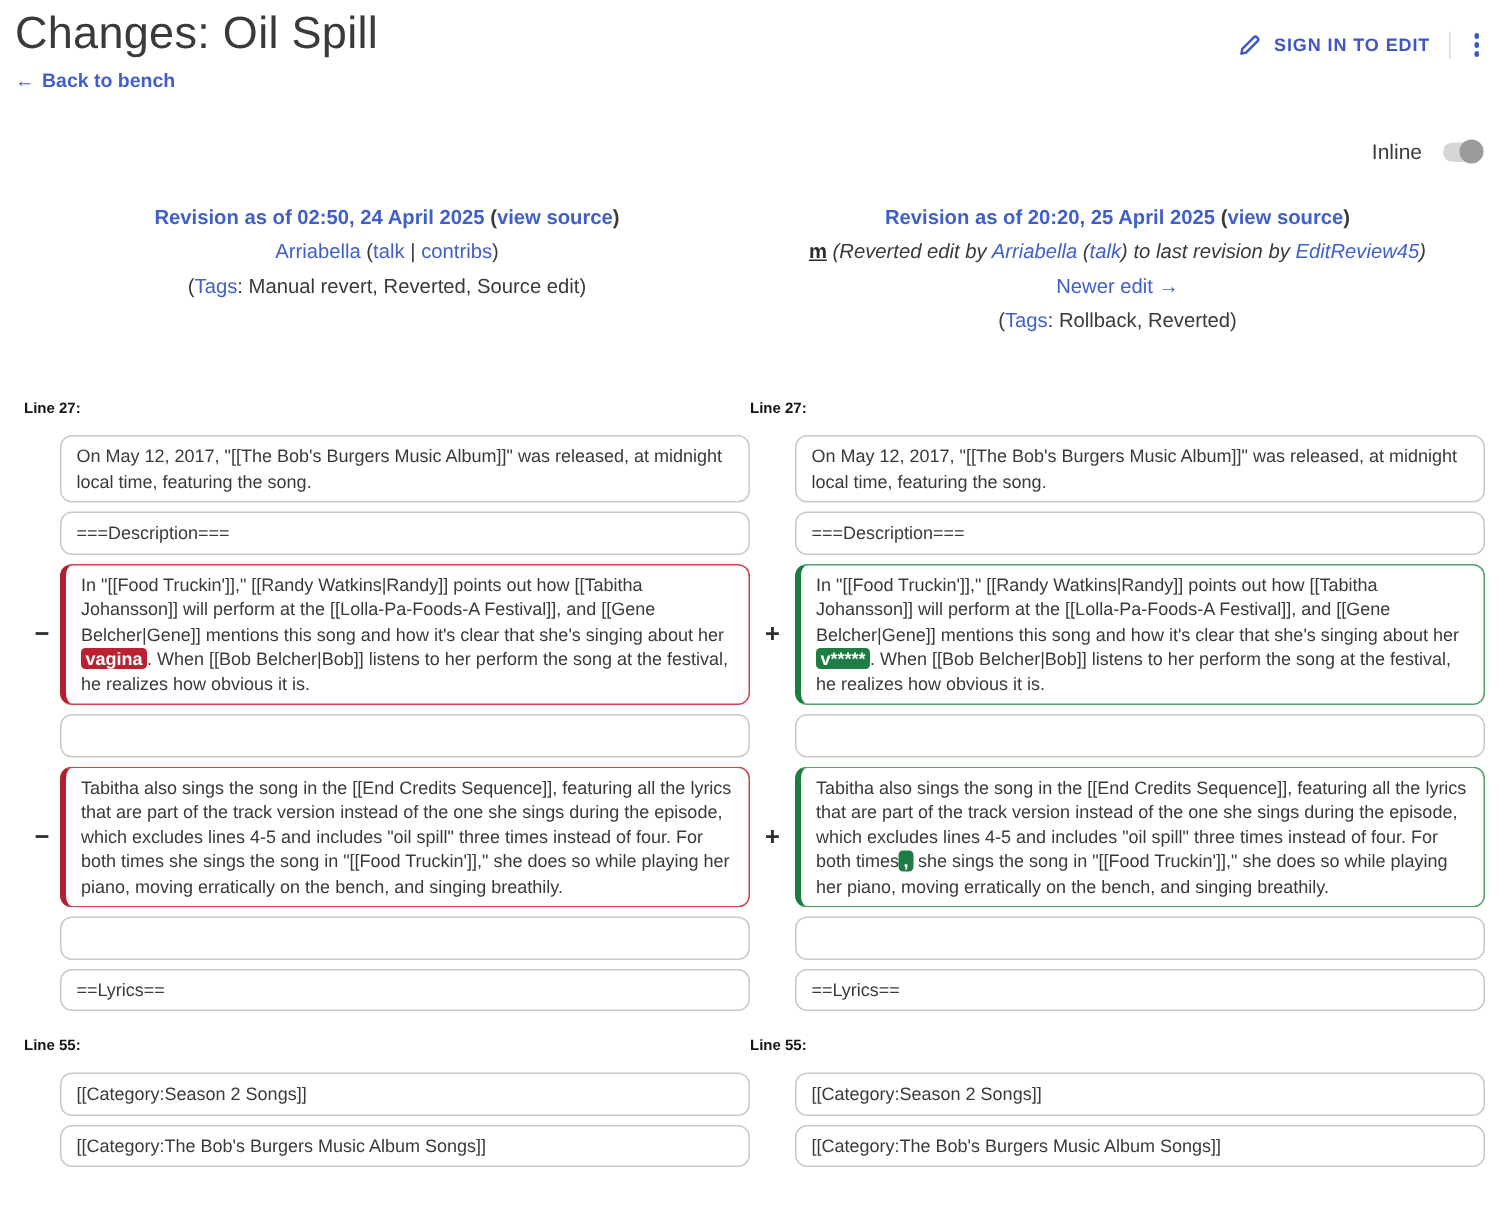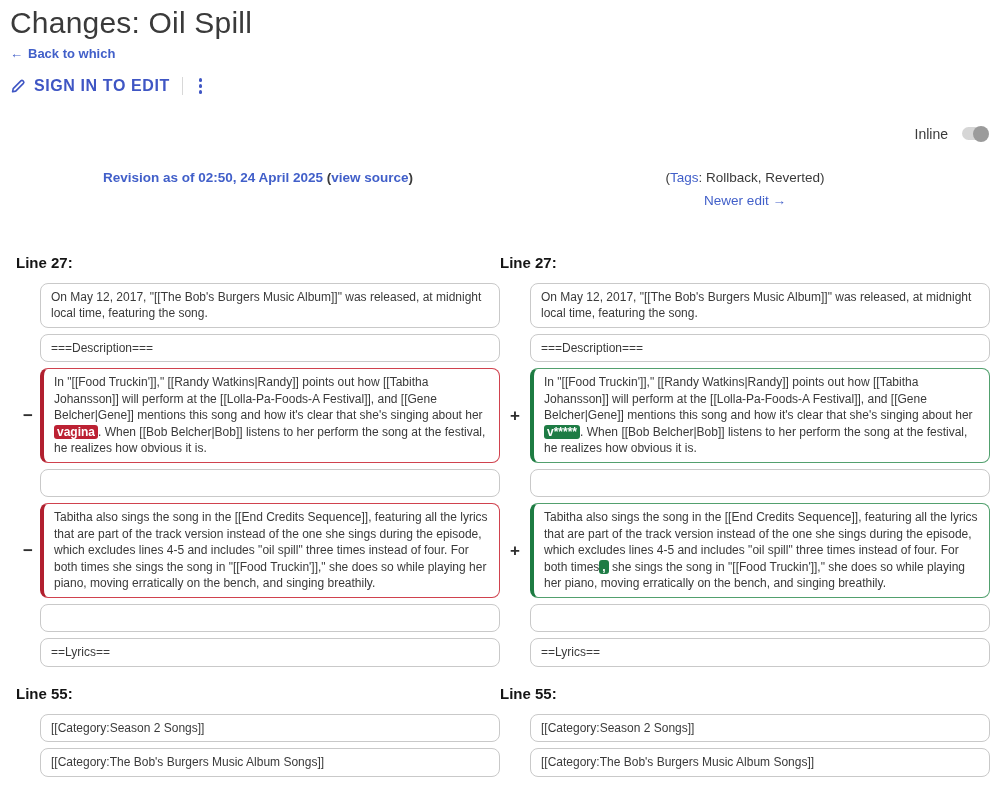--- a/index.html
+++ b/index.html
@@ -2,25 +2,25 @@
 <html><head>
 <meta charset="utf-8">
 <style>
   * { box-sizing: border-box; }
   html,body { margin:0; padding:0; }
   body {
     width:1000px; height:810px; overflow:hidden;
     background:#fff; color:#3a3a3a;
     font-family:"Liberation Sans", sans-serif;
   }
-  .topbar { display:flex; justify-content:space-between; align-items:flex-start; padding:6px 10px 0 10px;flex-direction:column; }
+  .topbar { display:flex; justify-content:space-between; align-items:flex-start; padding:6px 10px 0 10px; }
   h1.page-title { margin:0; font-size:30px; font-weight:500; color:#3a3a3a; letter-spacing:.2px; }
   .back { display:inline-flex; align-items:center; gap:5px; margin-top:6px; font-size:13px; font-weight:600; color:#415fc9; text-decoration:none; cursor:pointer; }
   .actions { display:flex; align-items:center; gap:12px; margin-top:14px; }
-  .signin { display:inline-flex; align-items:center; gap:7px; font-size:16px; font-weight:700; letter-spacing:.6px; color:#3f56c4; text-decoration:none; cursor:pointer; }
+  .signin { display:inline-flex; align-items:center; gap:7px; font-size:12px; font-weight:700; letter-spacing:.6px; color:#3f56c4; text-decoration:none; cursor:pointer; }
   .vdiv { width:1px; height:18px; background:#d8d8d8; }
   .kebab { display:flex; flex-direction:column; gap:2.5px; padding:2px 4px; cursor:pointer; }
   .kebab i { width:3.5px; height:3.5px; border-radius:50%; background:#3f56c4; }
 
   .toolbar { display:flex; justify-content:flex-end; align-items:center; gap:14px; margin:30px 12px 0 0; }
   .seg-control { display:flex; align-items:center; }
   .seg { display:flex; align-items:center; gap:7px; height:30px; padding:0 15px; font-family:inherit;
          font-size:11.5px; font-weight:700; letter-spacing:.5px; cursor:pointer; }
   .seg.visual { background:#fff; color:#1c1c1c; border:1px solid #242424; border-right:none; border-radius:6px 0 0 6px; }
   .seg.wikitext { background:#f8961d; color:#141414; border:none; border-radius:6px; height:31px; }
@@ -30,37 +30,37 @@
   .switch .knob { position:absolute; right:-1px; top:-1.5px; width:16px; height:16px; border-radius:50%; background:#9b9b9b; }
 
   #diff-grid { display:grid; grid-template-columns:24px 1fr 30px 1fr; row-gap:6px; padding:0 10px 0 16px; margin-top:24px; }
   .rev-header { text-align:center; font-size:13.5px; line-height:23px; margin-bottom:24px; }
   .rev-line { white-space:nowrap; }
   .rev-line.bold { font-weight:700; }
   .lnk { color:#415fc9; text-decoration:none; cursor:pointer;margin-top:42px; }
   .em { font-style:italic; }
   .minor { font-weight:700; text-decoration:underline; color:#2c2c2c; }
 
-  .line-header { font-size:15px; font-weight:700; color:#151515; margin:12px 0 6px 0; }
+  .line-header { font-size:10px; font-weight:700; color:#151515; margin:12px 0 6px 0; }
   .gut { align-self:center; text-align:center; font-size:17px; font-weight:700; color:#2f2f2f; line-height:1; }
   .diff-cell { border:1px solid #c9c9c9; border-radius:8px; padding:5px 10px; font-size:12px; line-height:16.5px; color:#3a3a3a; min-height:27px; background:#fff; }
   .diff-cell.removed { border:1px solid #d0424e; border-left:4px solid #b1202f; }
   .diff-cell.added   { border:1px solid #52a06e; border-left:4px solid #1d7c42; }
   .hl-del { background:#bc2133; color:#fff; font-weight:700; padding:0 3px; border-radius:3px; }
   .hl-ins { background:#1e7c45; color:#fff; font-weight:700; padding:0 3px; border-radius:3px; }
 </style>
 </head>
 <body>
 
 <div class="topbar">
   <div>
     <h1 class="page-title">Changes: Oil Spill</h1>
     <a class="back">
       <span>←</span>
-      <span>Back to which</span>
+      <span>Back to bench</span>
     </a>
   </div>
   <div class="actions">
     <a class="signin">
       <span style="display:inline-flex">
         <svg width="17" height="17" viewBox="0 0 17 17">
             <path d="M3.2 11.6 L10.9 3.9 a1.5 1.5 0 0 1 2.1 0 l.4.4 a1.5 1.5 0 0 1 0 2.1 L5.7 14.1 2.6 14.8 z" fill="none" stroke="#3f56c4" stroke-width="1.6" stroke-linejoin="round"></path>
           </svg>
       </span>
       <span>SIGN IN TO EDIT</span>
@@ -77,24 +77,28 @@
 <div class="toolbar">
   <span class="inline-label">Inline</span>
   <div class="switch">
       <div class="knob"></div>
     </div>
 </div>
 
 <div id="diff-grid">
   <div class="rev-header" id="rev-left" style="grid-column:1/3">
       <div class="rev-line bold"><a class="lnk">Revision as of 02:50, 24 April 2025</a><span class=""> (</span><a class="lnk">view source</a><span class="">)</span></div>
+      <div class="rev-line"><a class="lnk">Arriabella</a><span class=""> (</span><a class="lnk">talk</a><span class=""> | </span><a class="lnk">contribs</a><span class="">)</span></div>
+      <div class="rev-line"><span class="">(</span><a class="lnk">Tags</a><span class="">: Manual revert, Reverted, Source edit)</span></div>
     </div>
   <div class="rev-header" id="rev-right" style="grid-column:3/5">
+      <div class="rev-line bold"><a class="lnk">Revision as of 20:20, 25 April 2025</a><span class=""> (</span><a class="lnk">view source</a><span class="">)</span></div>
+      <div class="rev-line"><span class=" minor">m</span><span class=""> </span><span class="em">(Reverted edit by </span><a class="lnk em">Arriabella</a><span class="em"> (</span><a class="lnk em">talk</a><span class="em">) to last revision by </span><a class="lnk em">EditReview45</a><span class="em">)</span></div>
+      <div class="rev-line"><a class="lnk">Newer edit →</a></div>
       <div class="rev-line"><span class="">(</span><a class="lnk">Tags</a><span class="">: Rollback, Reverted)</span></div>
-      <div class="rev-line"><a class="lnk">Newer edit →</a></div>
     </div>
 <div class="line-header" style="grid-column: 1 / 3;">Line 27:</div>
     <div class="line-header" style="grid-column: 3 / 5;">Line 27:</div>
     <div class="gut" style="grid-column: 1;"></div>
     <div class="diff-cell" style="grid-column: 2;"><span>On May 12, 2017, "[[The Bob's Burgers Music Album]]" was released, at midnight local time, featuring the song.</span></div>
     <div class="gut" style="grid-column: 3;"></div>
     <div class="diff-cell" style="grid-column: 4;"><span>On May 12, 2017, "[[The Bob's Burgers Music Album]]" was released, at midnight local time, featuring the song.</span></div>
     <div class="gut" style="grid-column: 1;"></div>
     <div class="diff-cell" style="grid-column: 2;"><span>===Description===</span></div>
     <div class="gut" style="grid-column: 3;"></div>

